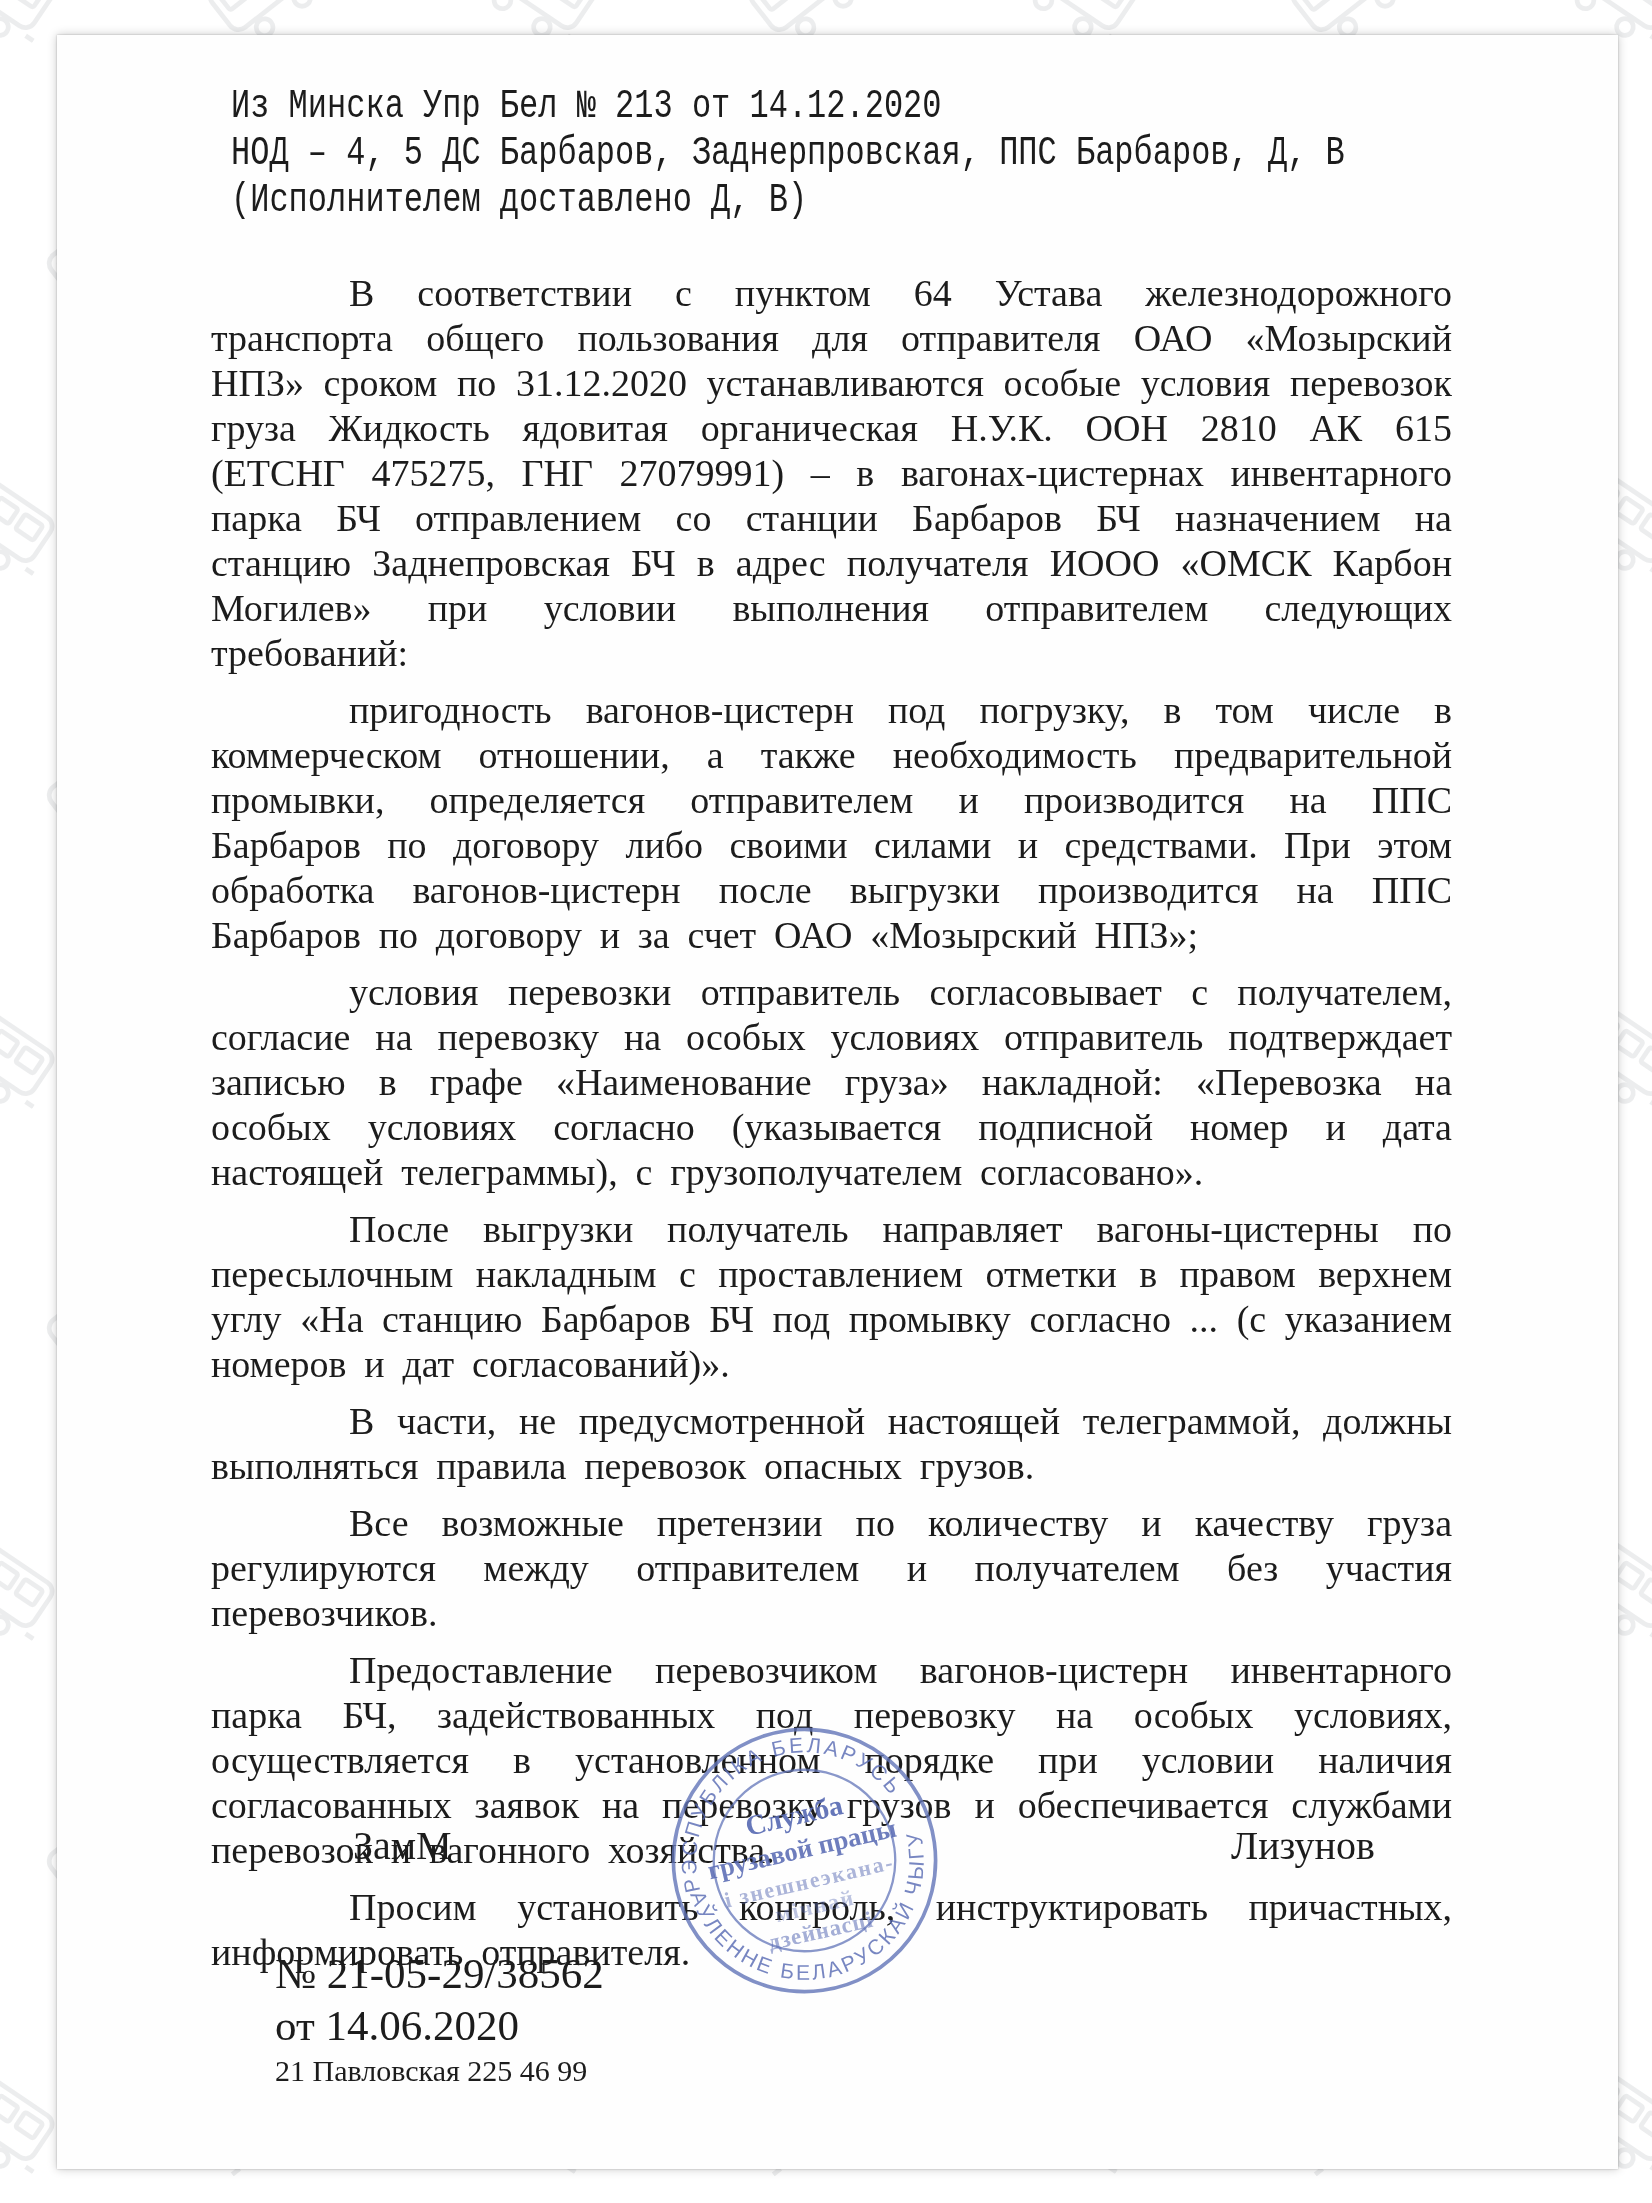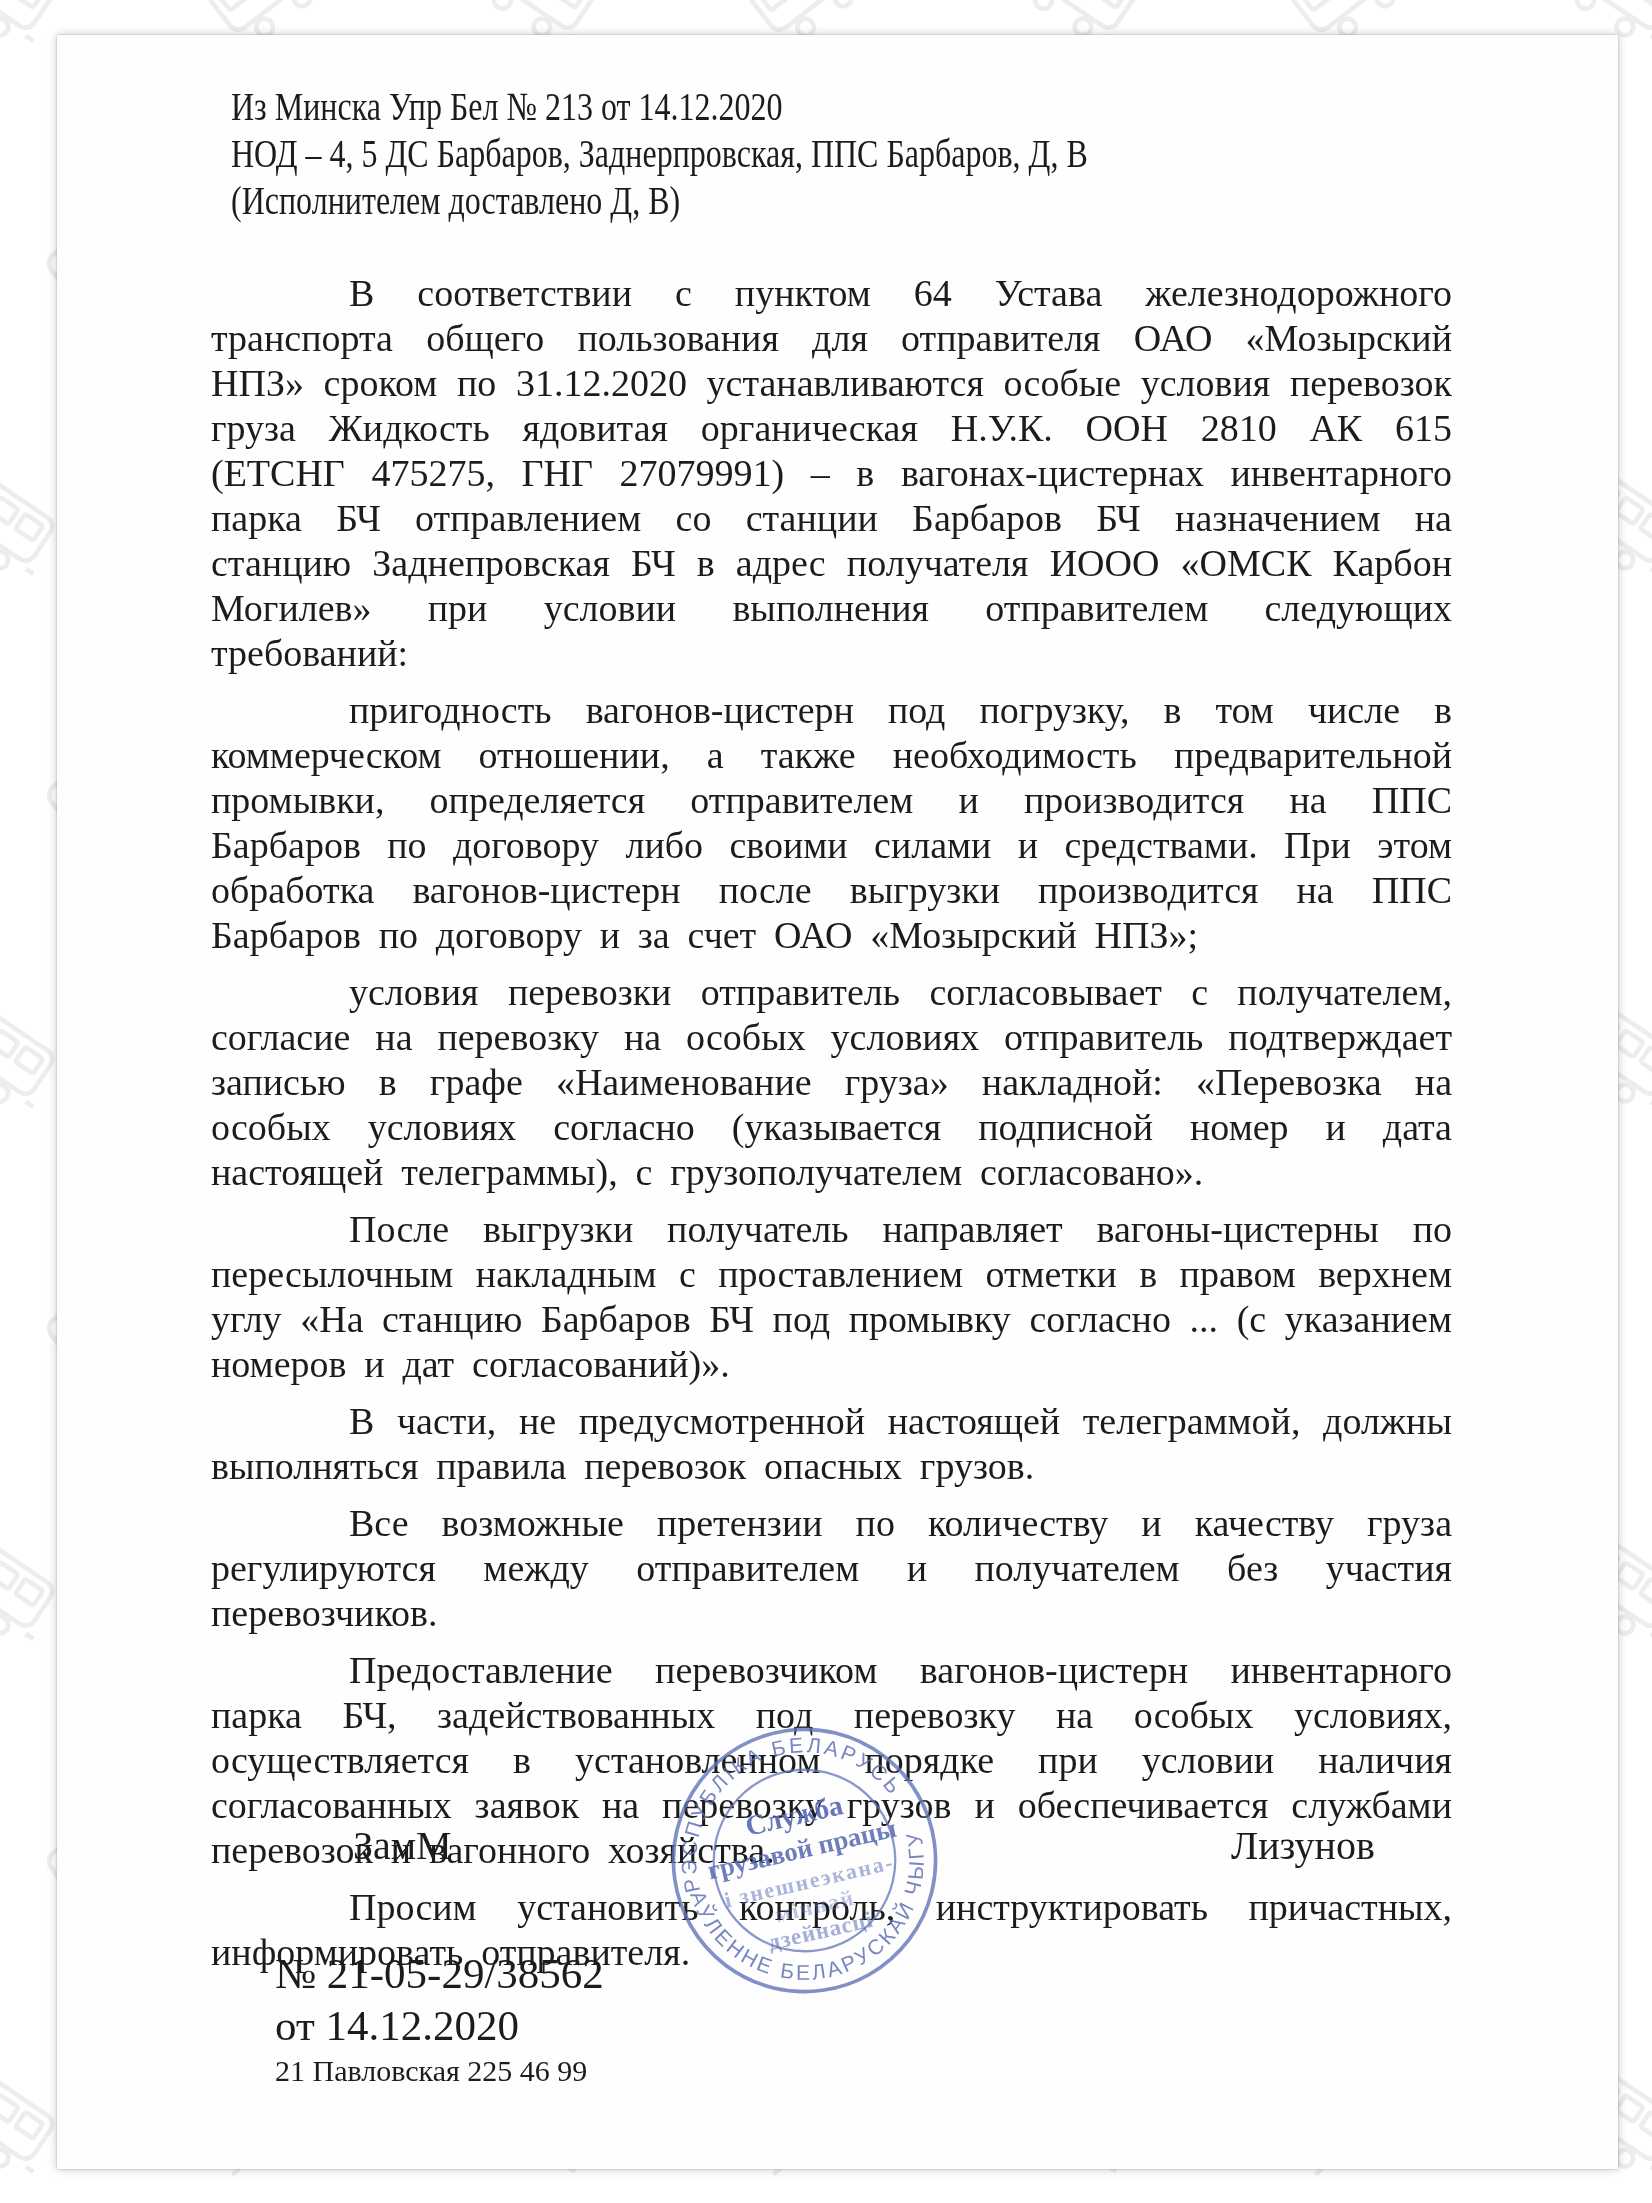--- a/index.html
+++ b/index.html
@@ -13,21 +13,21 @@
   #pattern-layer{position:absolute;inset:0;z-index:0;color:#8f959b;}
   #pattern-layer svg{position:absolute;opacity:0.16;}
   
   .page{
     position:absolute;left:57px;top:35px;width:1561px;height:2134px;
     background:#fefefe;z-index:1;
     box-shadow:0 0 9.2px rgba(0,0,0,.22), 0 0 1.8px rgba(0,0,0,.25);
   }
   .header-block{
     position:absolute;left:174px;top:48px;z-index:2;
-    font-size:40px;line-height:47px;white-space:nowrap;
+    font-size:40px;line-height:47px;white-space:nowrap;font-family:Liberation Mono, monospace;
   }
   .header-line{display:block;transform:scaleX(0.8);transform-origin:left center;}
   .body-text{
     position:absolute;left:142px;top:224px;width:1265px;z-index:2;
     font-size:38px;line-height:45px;text-align:justify;word-spacing:8.3px;
   }
   .body-text p{margin:12px;text-indent:138px;}
   .signature-row{position:absolute;z-index:2;font-size:40px;white-space:nowrap;}
   #sig-position{left:296px;top:1787px;}
   #sig-name{left:1174px;top:1787px;text-align:center;}
@@ -282,18 +282,18 @@
       <text class="stamp-center" x="150" y="110" font-size="31" opacity="0.92">Служба</text>
       <text class="stamp-center" x="150" y="147" font-size="29" opacity="0.88">грузавой працы</text>
       <text class="stamp-center" x="150" y="181" font-size="24" opacity="0.5" letter-spacing="2">і знешнеэкана-</text>
       <text class="stamp-center" x="150" y="209" font-size="24" opacity="0.4" letter-spacing="2">мічнай</text>
       <text class="stamp-center" x="150" y="237" font-size="25" opacity="0.55" letter-spacing="1">дзейнасці</text>
     </g>
   </svg>
 
   <div class="footer-block">
     <span class="footer-number">№ 21-05-29/38562</span>
-    <span class="footer-date">от 14.12.2020</span>
+    <span class="footer-date">от 14.06.2020</span>
     <span class="footer-executor">21 Павловская 225 46 99</span>
   </div>
 
 </div>
 
 
 </body></html>

